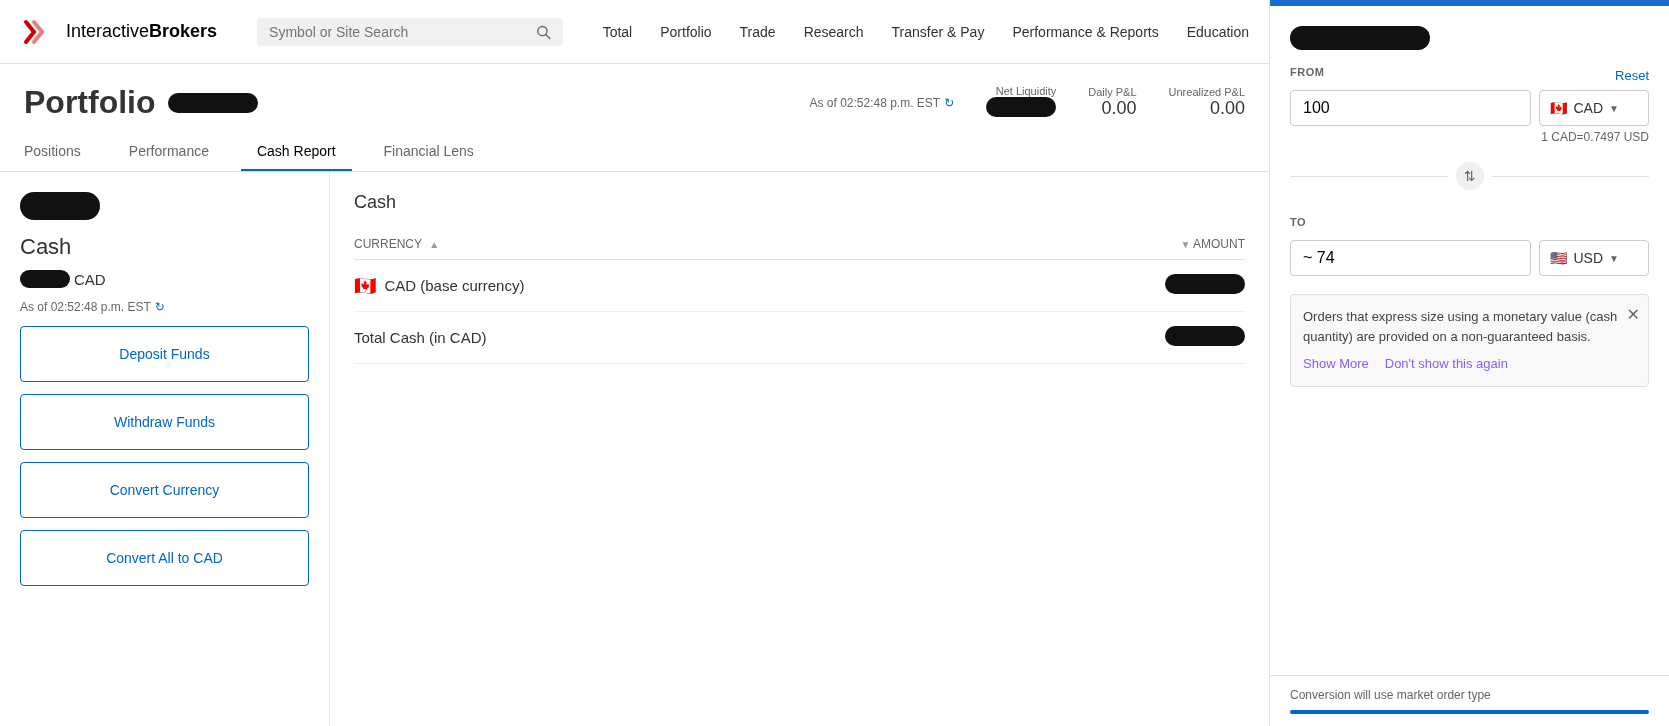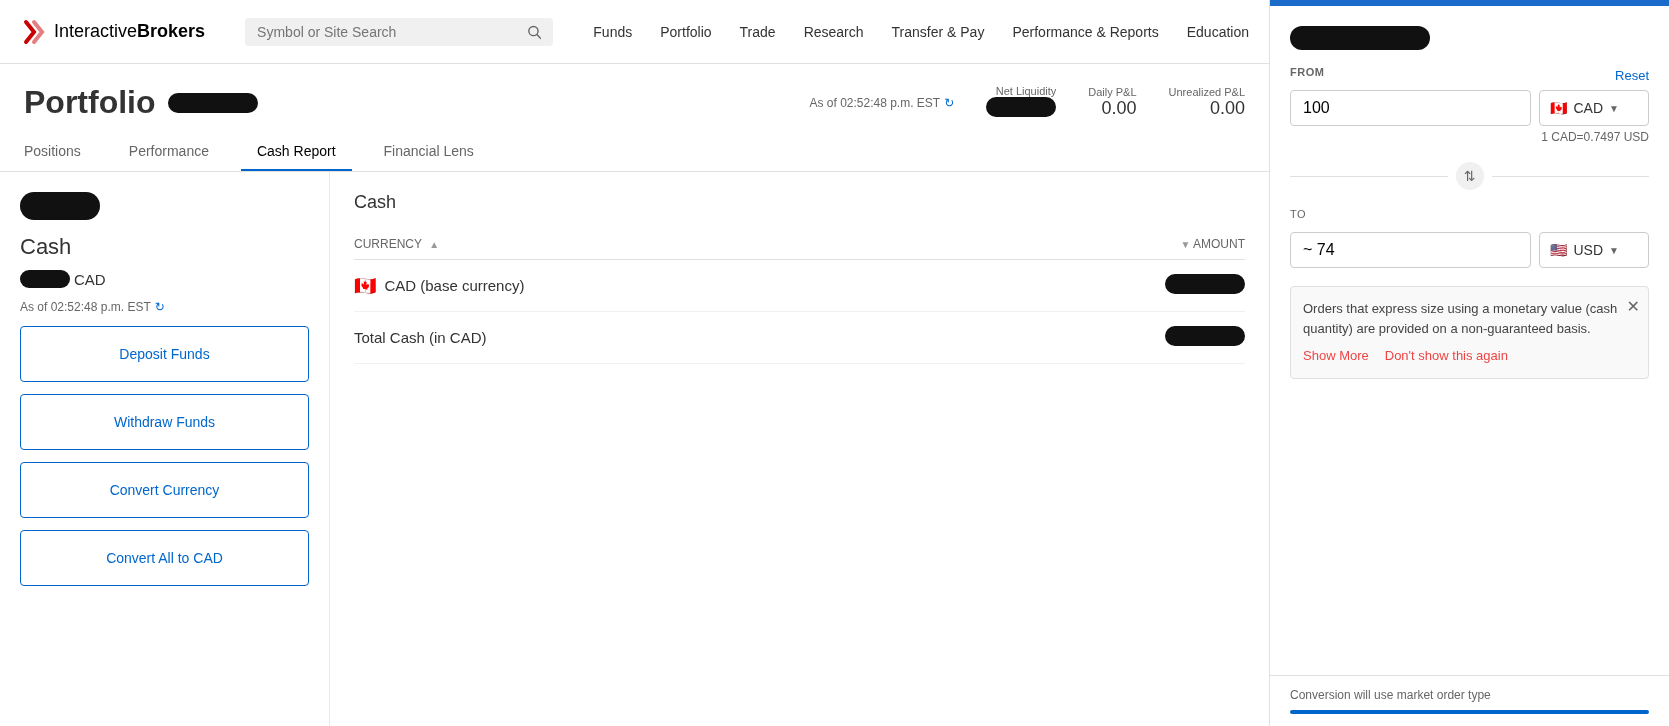--- a/index.html
+++ b/index.html
@@ -3,21 +3,21 @@
   <meta charset="utf-8">
   <style>
     * { box-sizing: border-box; margin: 0; padding: 0; }
     body { font-family: -apple-system, BlinkMacSystemFont, 'Segoe UI', Arial, sans-serif; font-size: 14px; color: #333; background: #fff; display: flex; height: 726px; overflow: hidden; }
 
     
     #main-area { flex: 1; display: flex; flex-direction: column; min-width: 0; }
 
     
     .top-bar { display: flex; align-items: center; padding: 0 20px; height: 64px; border-bottom: 1px solid #e0e0e0; gap: 20px; }
-    .logo { display: flex; align-items: center; gap: 6px; font-size: 18px; font-weight: 700; color: #000; margin-right: 20px; }
+    .logo { display: flex; align-items: center; gap: 18px; font-size: 18px; font-weight: 700; color: #000; margin-right: 20px; }
     .logo-icon { width: 28px; height: 28px; }
     .search-bar { flex: 1; max-width: 400px; display: flex; align-items: flex-end; background: #f0f0f0; border-radius: 4px; padding: 6px 12px; gap: 8px; }
     .search-bar input { border: none; background: transparent; outline: none; font-size: 14px; color: #666; width: 100%; }
     .nav-menu { display: flex; align-items: center; gap: 28px; margin-left: 20px; }
     .nav-item { font-size: 14px; color: #333; cursor: pointer; white-space: nowrap; }
 
     
     .portfolio-header { padding: 20px 24px 0; display: flex; align-items: center; justify-content: space-between; }
     .portfolio-title-area { display: flex; align-items: center; gap: 12px; }
     .portfolio-title { font-size: 32px; font-weight: 600; }
@@ -69,25 +69,25 @@
     .reset-link { color: #0066cc; font-size: 13px; cursor: pointer; float: right; }
     .currency-input-row { display: flex; gap: 8px; margin-bottom: 4px; }
     .currency-amount-input { flex: 1; border: 1px solid #ccc; border-radius: 4px; padding: 8px 12px; font-size: 16px; outline: none; }
     .currency-select { display: flex; align-items: center; gap: 6px; border: 1px solid #ccc; border-radius: 4px; padding: 8px 10px; background: #fff; cursor: pointer; min-width: 110px; }
     .currency-select-text { font-size: 14px; font-weight: 500; }
     .chevron { color: #666; font-size: 10px; }
     .exchange-rate { font-size: 12px; color: #666; text-align: right; margin-bottom: 12px; }
     .swap-divider { display: flex; align-items: center; margin: 6px 0; }
     .swap-line { flex: 1; height: 1px; background: #e0e0e0; }
     .swap-icon { width: 28px; height: 28px; background: #f0f0f0; border-radius: 50%; display: flex; align-items: center; justify-content: center; font-size: 14px; color: #666; margin: 0 8px; cursor: pointer; }
-    .to-label { font-size: 11px; color: #666; font-weight: 400; letter-spacing: 0.5px; margin-bottom: 6px; margin-top: 12px; }
+    .to-label { font-size: 11px; color: #666; font-weight: 700; letter-spacing: 0.5px; margin-bottom: 6px; margin-top: 20px; }
     .info-box { background: #f9f9f9; border: 1px solid #e0e0e0; border-radius: 4px; padding: 12px; margin-top: 14px; position: relative; font-size: 13px; color: #444; line-height: 1.5; }
     .info-box-close { position: absolute; top: 8px; right: 8px; color: #666; cursor: pointer; font-size: 16px; }
     .info-links { display: flex; gap: 16px; margin-top: 8px; }
-    .info-link { color: #ef4444; font-size: 13px; cursor: pointer; }
+    .info-link { color: #8b5cf6; font-size: 13px; cursor: pointer; }
     .panel-footer { padding: 12px 20px; border-top: 1px solid #e0e0e0; font-size: 12px; color: #666; }
 
     .from-row { display: flex; justify-content: space-between; align-items: center; margin-bottom: 6px; }
   </style>
 </head>
 <body>
 
 <div id="main-area">
 
   <div class="top-bar">
@@ -99,21 +99,21 @@
       <span><span style="font-weight:400">Interactive</span><span style="font-weight:700">Brokers</span></span>
     </div>
     <div class="search-bar">
       <input type="text" placeholder="Symbol or Site Search" style="">
       <svg width="16" height="16" viewBox="0 0 16 16" fill="none">
         <circle cx="7" cy="7" r="5" stroke="#666" stroke-width="1.5"></circle>
         <line x1="11" y1="11" x2="15" y2="15" stroke="#666" stroke-width="1.5" stroke-linecap="round"></line>
       </svg>
     </div>
     <nav class="nav-menu">
-      <span class="nav-item">Funds</span>
+      <span class="nav-item">Total</span>
       <span class="nav-item">Portfolio</span>
       <span class="nav-item">Trade</span>
       <span class="nav-item">Research</span>
       <span class="nav-item">Transfer &amp; Pay</span>
       <span class="nav-item">Performance &amp; Reports</span>
       <span class="nav-item">Education</span>
     </nav>
   </div>
 
   <div class="portfolio-header">

